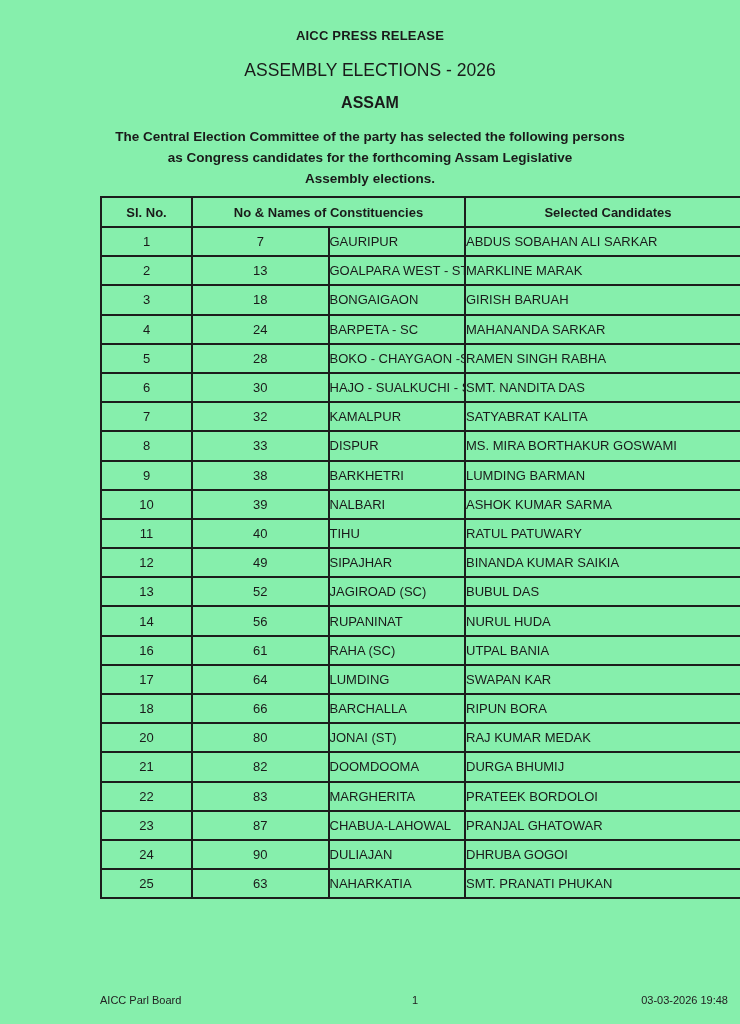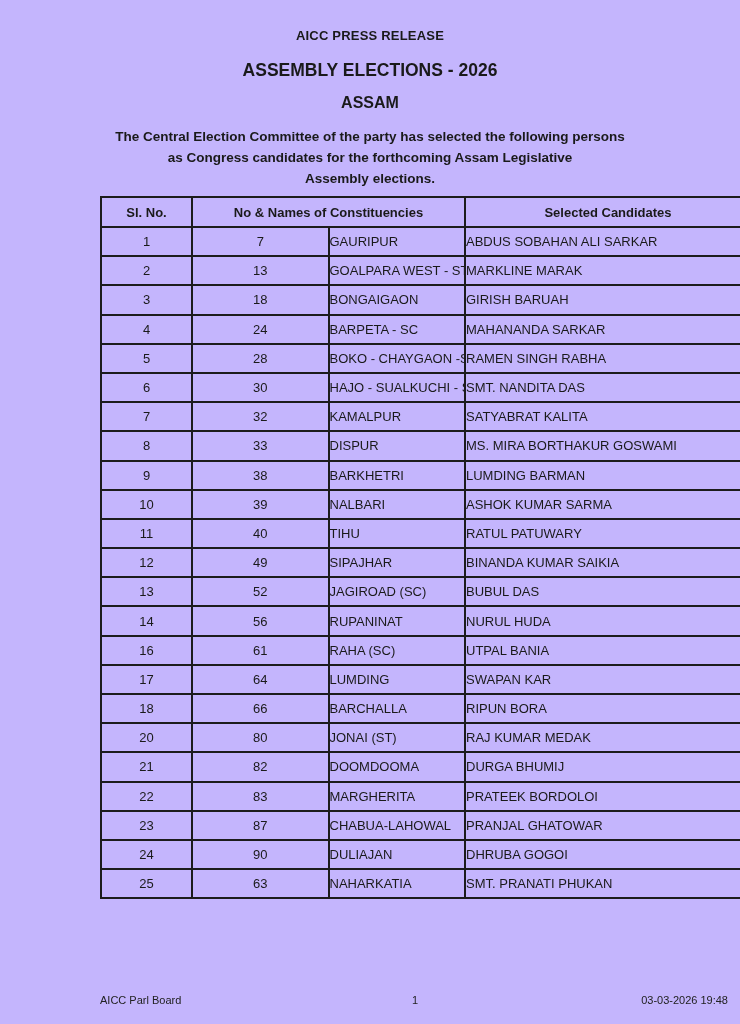--- a/index.html
+++ b/index.html
@@ -4,21 +4,21 @@
 <style>
   html, body {
     margin: 0;
     padding: 0;
     background: #ffffff;
   }
   .page {
     position: relative;
     width: 740px;
     height: 1024px;
-    background: #c4b5fd;
+    background: #86efac;
     font-family: "Liberation Sans", sans-serif;
     color: #1a1a1a;
     overflow: hidden;
   }
   .kicker {
     position: absolute;
     top: 28px;
     left: 0;
     width: 100%;
     text-align: center;
@@ -26,21 +26,21 @@
     font-weight: bold;
     letter-spacing: 0.2px;
   }
   .title {
     position: absolute;
     top: 60px;
     left: 0;
     width: 100%;
     text-align: center;
     font-size: 17.5px;
-    font-weight: bold;
+    font-weight: normal;
   }
   .state {
     position: absolute;
     top: 94px;
     left: 0;
     width: 100%;
     text-align: center;
     font-size: 16px;
     font-weight: bold;
   }

